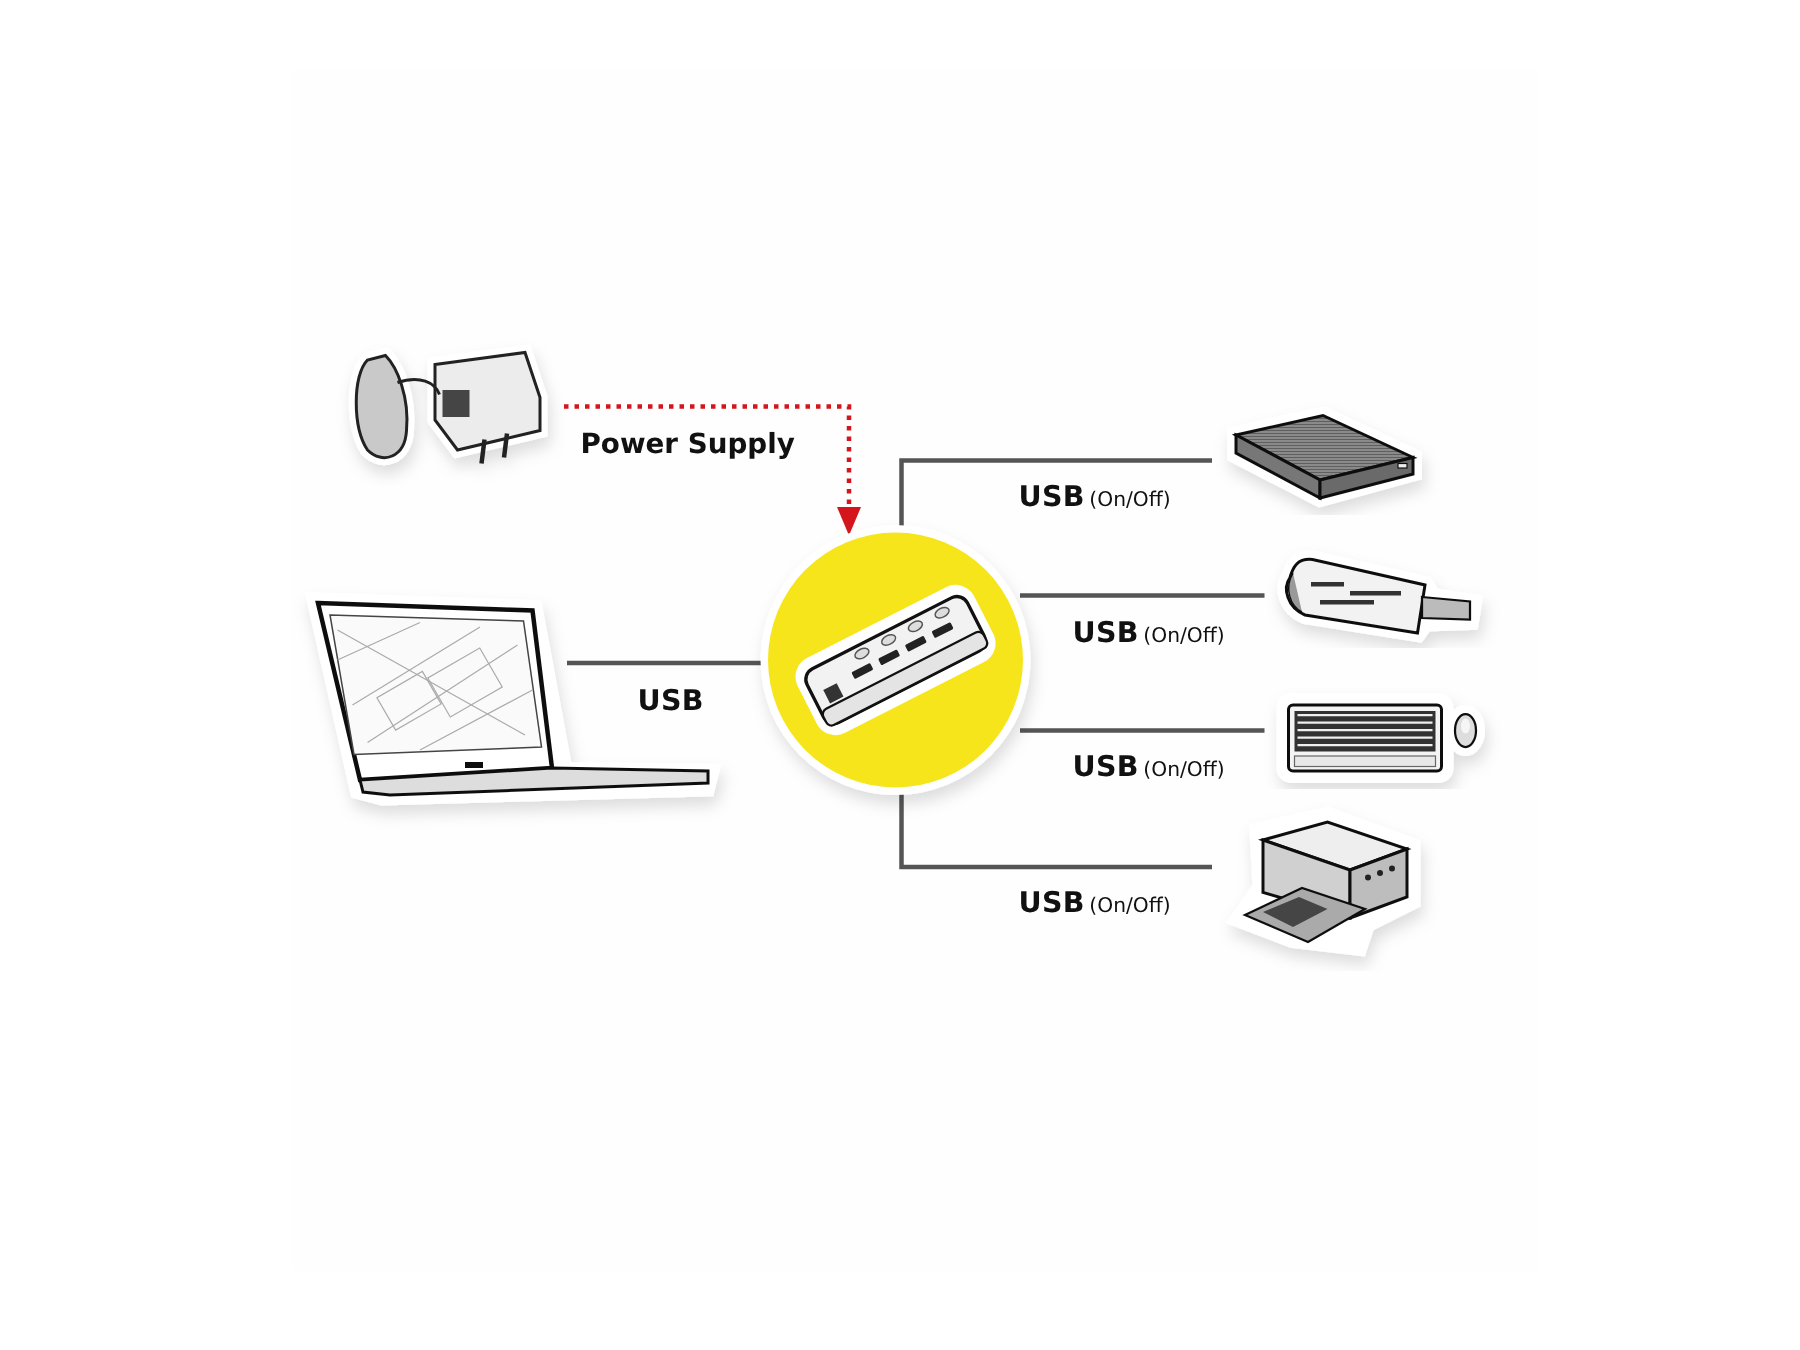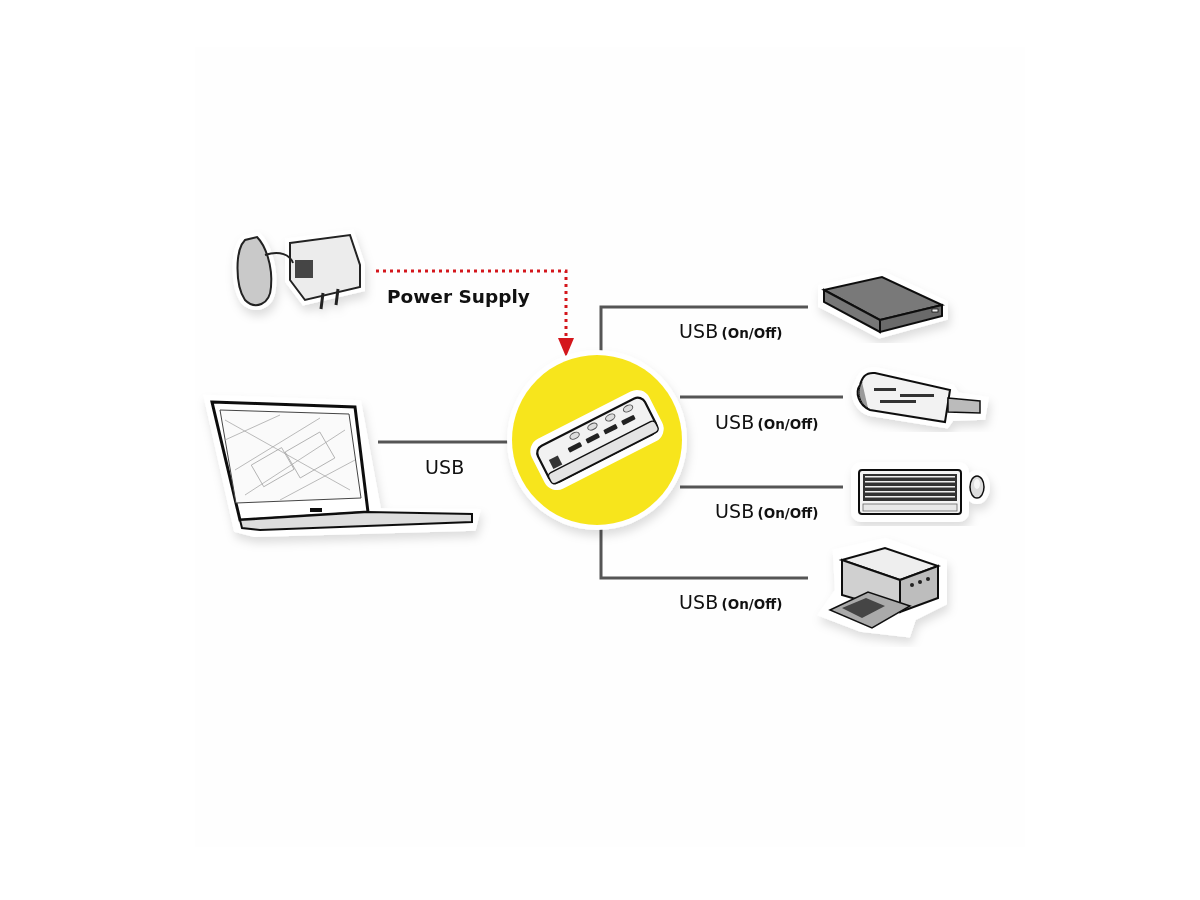--- a/index.html
+++ b/index.html
@@ -11,22 +11,22 @@
   .panel {
     position: absolute; left: 195px; top: 47px; width: 830px; height: 800px;
     background: #fefefe;
   }
   svg.diagram { position: absolute; left: 0; top: 0; }
   .label {
     position: absolute; color: #111; font-weight: bold; white-space: nowrap;
     text-shadow: 0 0 6px #fff;
     text-align: right;
   }
-  .label .main { font-size: 19px; font-weight: normal; letter-spacing: 0.2px; }
-  .label .sub { font-size: 13.5px; font-weight: bold; margin-left: 3px; }
+  .label .main { font-size: 19px; font-weight: bold; letter-spacing: 0.2px; }
+  .label .sub { font-size: 13.5px; font-weight: normal; margin-left: 3px; }
   .label.power { font-size: 18.5px; }
 </style>
 </head>
 <body>
 
 <div class="panel"></div>
 
 <svg class="diagram" width="1200" height="900" viewBox="0 0 1200 900">
   <defs>
     <filter id="sh" x="-20%" y="-20%" width="140%" height="140%">

